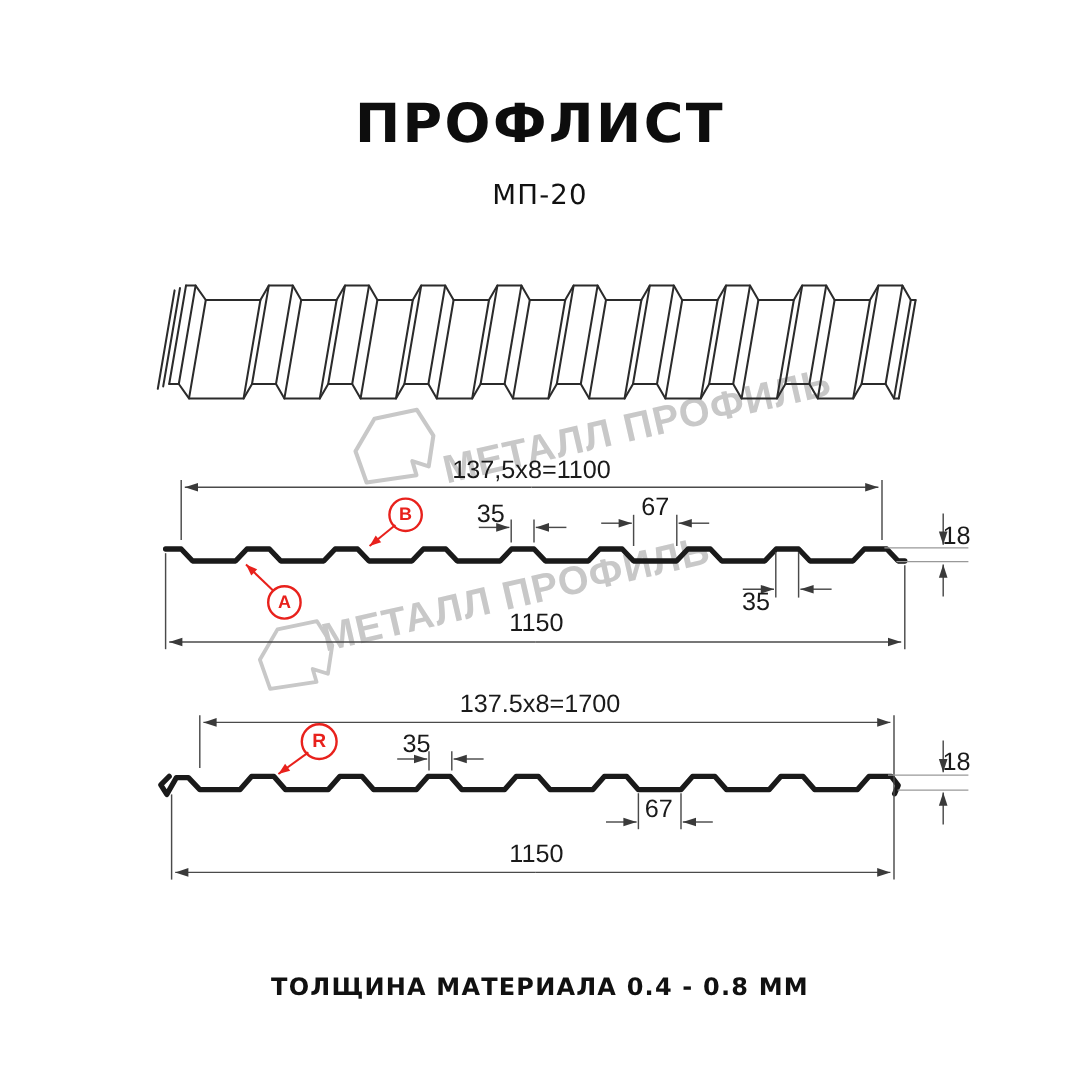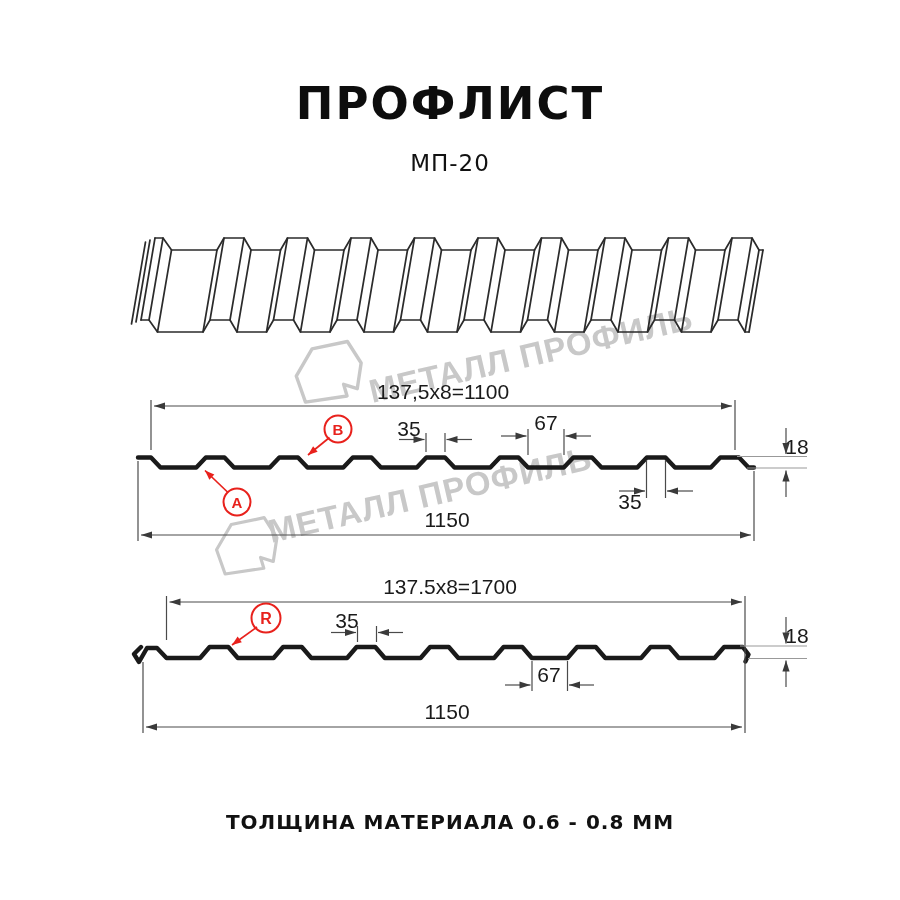--- a/index.html
+++ b/index.html
@@ -193,14 +193,14 @@
 
   <div class="abs ctr dim" style="left:450px;top:587px;">137.5x8=1700</div>
   <div class="abs ctr dim" style="left:347px;top:621px;">35</div>
   <div class="abs ctr dim" style="left:549px;top:675px;">67</div>
   <div class="abs ctr dim" style="left:797px;top:636px;">18</div>
   <div class="abs ctr dim" style="left:447px;top:712px;">1150</div>
   <div class="abs ctr ring lg" style="left:266px;top:618px;">
     <span>R</span>
   </div>
 
-  <div class="abs ctr footer" style="left:450px;top:822px;">ТОЛЩИНА МАТЕРИАЛА 0.6 - 0.8 ММ</div>
+  <div class="abs ctr footer" style="left:450px;top:822px;">ТОЛЩИНА МАТЕРИАЛА 0.4 - 0.8 ММ</div>
 </div>
 
 </body></html>

